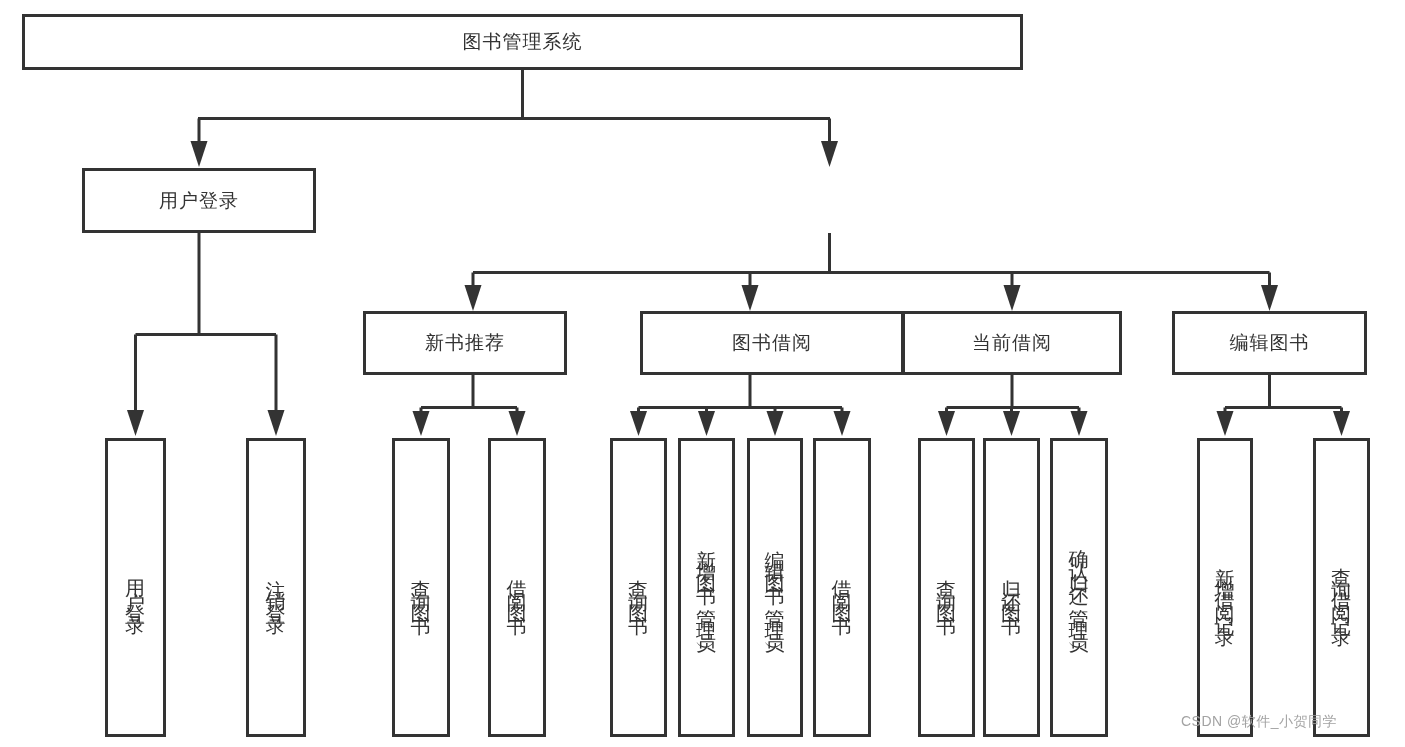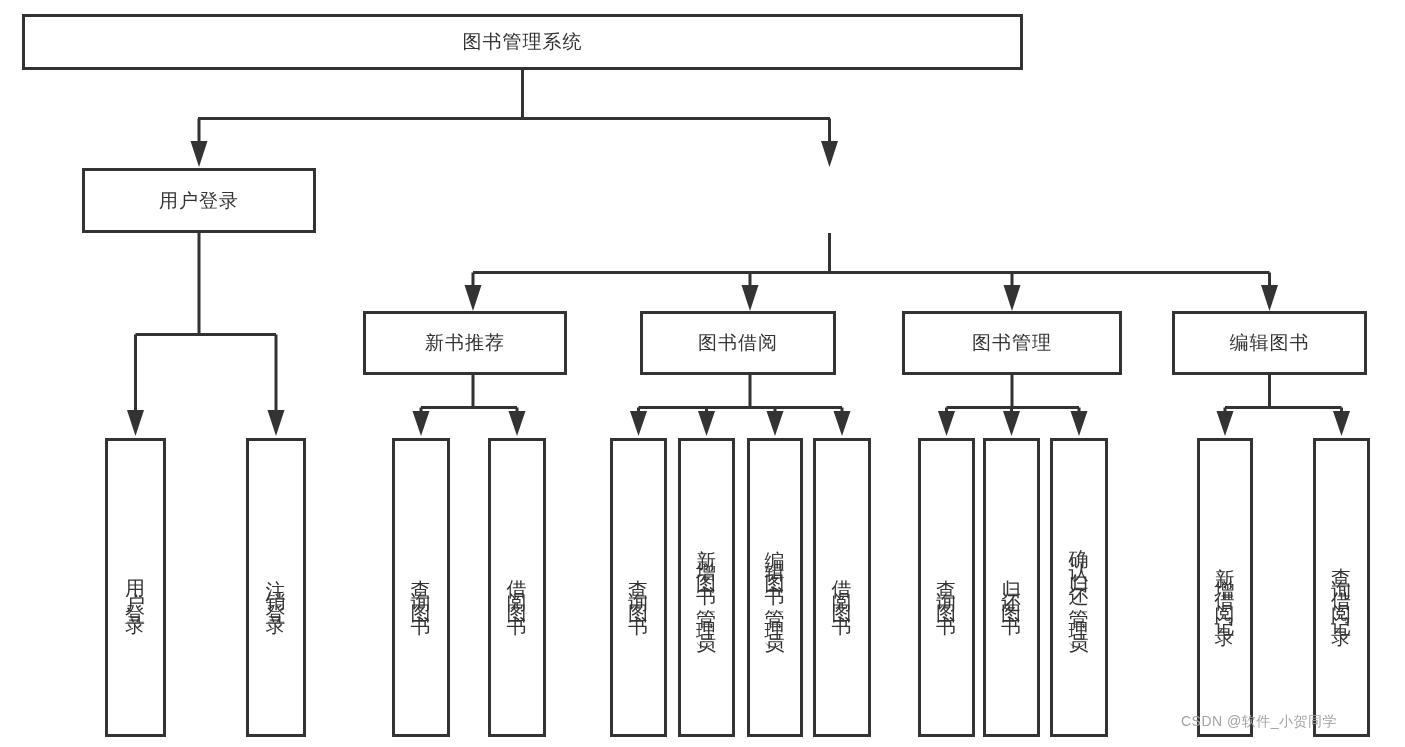--- a/index.html
+++ b/index.html
@@ -79,25 +79,25 @@
     <span class="hlabel">图书管理系统</span>
   </div>
 
   <div class="box" style="left:82px;top:168px;width:234px;height:65px">
     <span class="hlabel">用户登录</span>
   </div>
 
   <div class="box" style="left:363px;top:311px;width:204px;height:64px">
     <span class="hlabel">新书推荐</span>
   </div>
-  <div class="box" style="left:640px;top:311px;width:196px;height:64px">
+  <div class="box" style="left:640px;top:311px;width:264px;height:64px">
     <span class="hlabel">图书借阅</span>
   </div>
   <div class="box" style="left:902px;top:311px;width:220px;height:64px">
-    <span class="hlabel">图书管理</span>
+    <span class="hlabel">当前借阅</span>
   </div>
   <div class="box" style="left:1172px;top:311px;width:195px;height:64px">
     <span class="hlabel">编辑图书</span>
   </div>
 
   <div class="box leaf" style="left:105px;width:61px">
     <span class="vlabel">用户登录</span>
   </div>
   <div class="box leaf" style="left:246px;width:60px">
     <span class="vlabel">注销登录</span>

